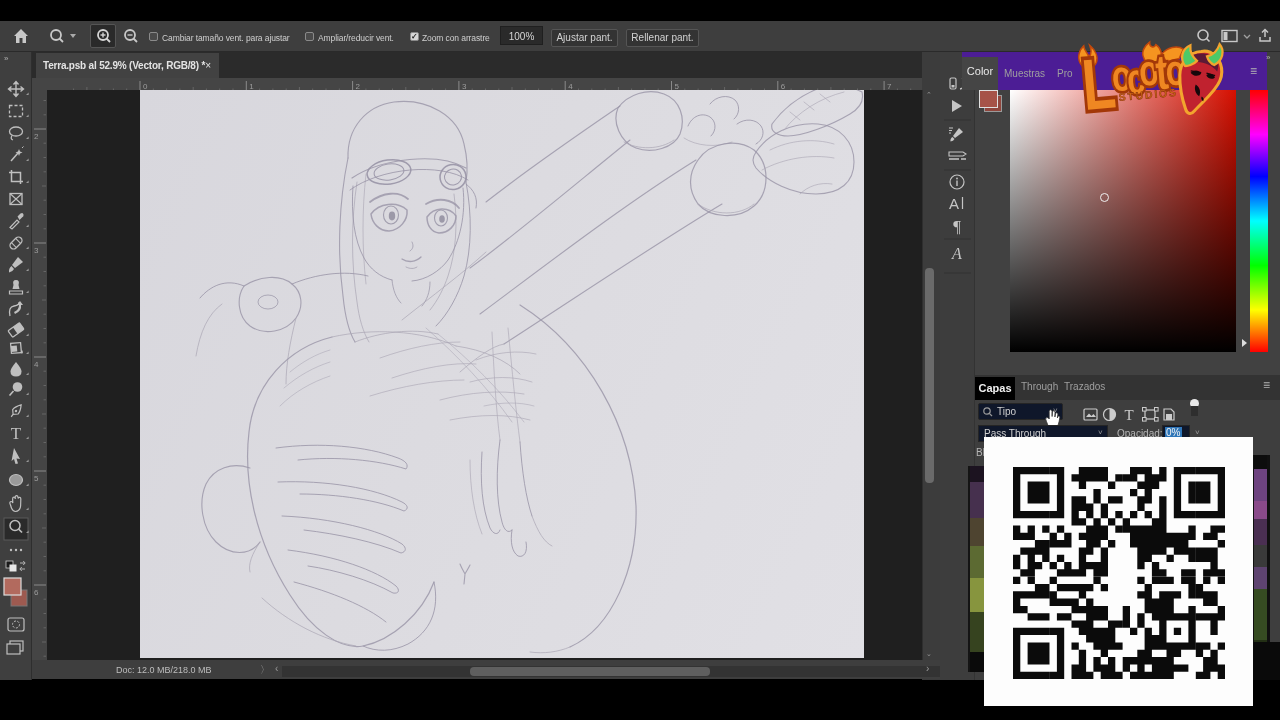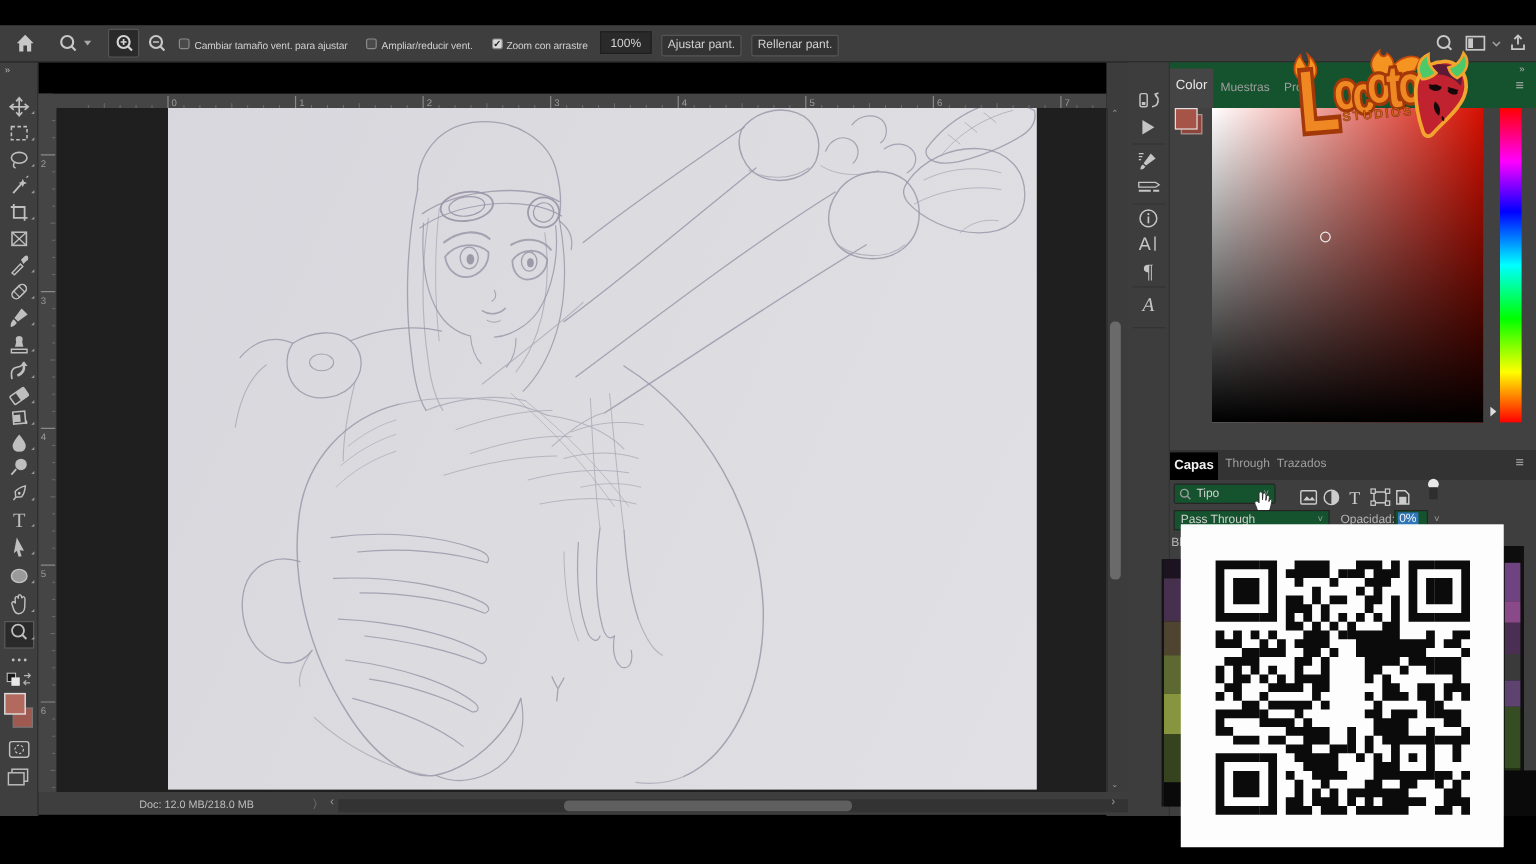--- a/index.html
+++ b/index.html
@@ -50,35 +50,35 @@
   #statusbar { left:32px; top:660px; width:908px; height:19px; background:#3e3e3e; }
   #hscroll { position:absolute; left:250px; top:6px; width:668px; height:11px;
     background:#333333; }
   #hthumb { position:absolute; left:188px; top:1px; width:240px; height:9px;
     background:#5f5f5f; border-radius:4px; }
   
   #dock { left:940px; top:52px; width:340px; height:628px; background:#3e3e3e; }
   #iconstrip { position:absolute; left:0; top:0; width:35px; height:628px;
     background:#3d3d3d; border-right:1px solid #333; }
   
-  #ctabs { position:absolute; left:35px; top:0px; width:305px; height:38px; background:#14532d; }
+  #ctabs { position:absolute; left:22px; top:0px; width:305px; height:38px; background:#4c1d95; }
   #ctab-active { position:absolute; left:0px; top:5px; width:36px; height:33px;
     background:#454545; color:#e8e8e8; font-size:11px; text-align:center; line-height:28px; }
   .ptab { position:absolute; top:16px; color:#9f9f9f; font-size:10px; }
   #gradsq { position:absolute; left:70px; top:38px; width:226px; height:262px;
     background:linear-gradient(to bottom, rgba(0,0,0,0) 0%, #000 100%),
                linear-gradient(to right, #ffffff 0%, #d60f00 100%); }
   #huebar { position:absolute; left:310px; top:38px; width:18px; height:262px;
     background:linear-gradient(to bottom,#ff0000,#ff00ff 17%,#0000ff 33%,#00ffff 50%,#00ff00 67%,#ffff00 84%,#ff0000); }
   
   #ltabs { position:absolute; left:35px; top:323px; width:305px; height:25px; background:#333333; }
   #ltab-active { position:absolute; left:0px; top:2px; width:40px; height:23px;
     background:#000000; color:#f0f0f0; font-size:11px; font-weight:bold;
     text-align:center; line-height:23px; }
-  .drk { background:#14532d; border:1px solid #252525; position:absolute; }
+  .drk { background:#0f172a; border:1px solid #252525; position:absolute; }
   
   #qrbox { left:984px; top:437px; width:269px; height:269px; background:#fdfdfd; }
 </style>
 </head>
 <body>
 <div id="app">
 
 
   <div class="abs" id="optbar">
     <svg class="abs" style="left:12px;top:6px" width="18" height="18" viewBox="0 0 18 18">
@@ -200,20 +200,23 @@
 <path d="M20 511 l5 0 m-1.8 -2 l2 2 l-2 2 M25 517 l-5 0 m1.8 -2 l-2 2 l2 2" stroke="#b5b5b5" stroke-width="1" fill="none"></path>
 <rect x="11" y="538" width="16" height="16" fill="#9e5a50" stroke="#777" stroke-width="1"></rect>
 <rect x="4" y="526" width="17" height="17" fill="#b26a5e" stroke="#dddddd" stroke-width="1.2"></rect>
 <rect x="8" y="566" width="16" height="13" rx="2" fill="none" stroke="#bfbfbf" stroke-width="1.2"></rect>
         <circle cx="16" cy="572.5" r="3.5" fill="none" stroke="#bfbfbf" stroke-width="1" stroke-dasharray="2 1.5"></circle>
 <rect x="10" y="589" width="13" height="10" fill="none" stroke="#bfbfbf" stroke-width="1.2"></rect>
         <rect x="7" y="592" width="13" height="10" fill="#3f3f3f" stroke="#bfbfbf" stroke-width="1.2"></rect>
       </svg>
   </div>
 
+  <div class="abs" id="tabrow">
+    <div id="doctab">Terra.psb al 52.9% (Vector, RGB/8) *<span style="font-weight:normal;">×</span></div>
+  </div>
   <div class="abs" id="canvaschrome"></div>
   <div class="abs" id="rulertop"><svg width="890" height="12" id="rtsvg">
         <rect x="0" y="0" width="890" height="12" fill="#454545"></rect>
 <line x1="108.0" y1="1" x2="108.0" y2="11" stroke="#8a8a8a" stroke-width="1"></line>
 <text x="111.0" y="9" font-size="8" fill="#9c9c9c" font-family="Liberation Sans">0</text>
 <line x1="121.3" y1="8.5" x2="121.3" y2="11" stroke="#6e6e6e" stroke-width="0.8"></line>
 <line x1="134.6" y1="8.5" x2="134.6" y2="11" stroke="#6e6e6e" stroke-width="0.8"></line>
 <line x1="147.9" y1="8.5" x2="147.9" y2="11" stroke="#6e6e6e" stroke-width="0.8"></line>
 <line x1="161.2" y1="7" x2="161.2" y2="11" stroke="#6e6e6e" stroke-width="0.8"></line>
 <line x1="174.4" y1="8.5" x2="174.4" y2="11" stroke="#6e6e6e" stroke-width="0.8"></line>

